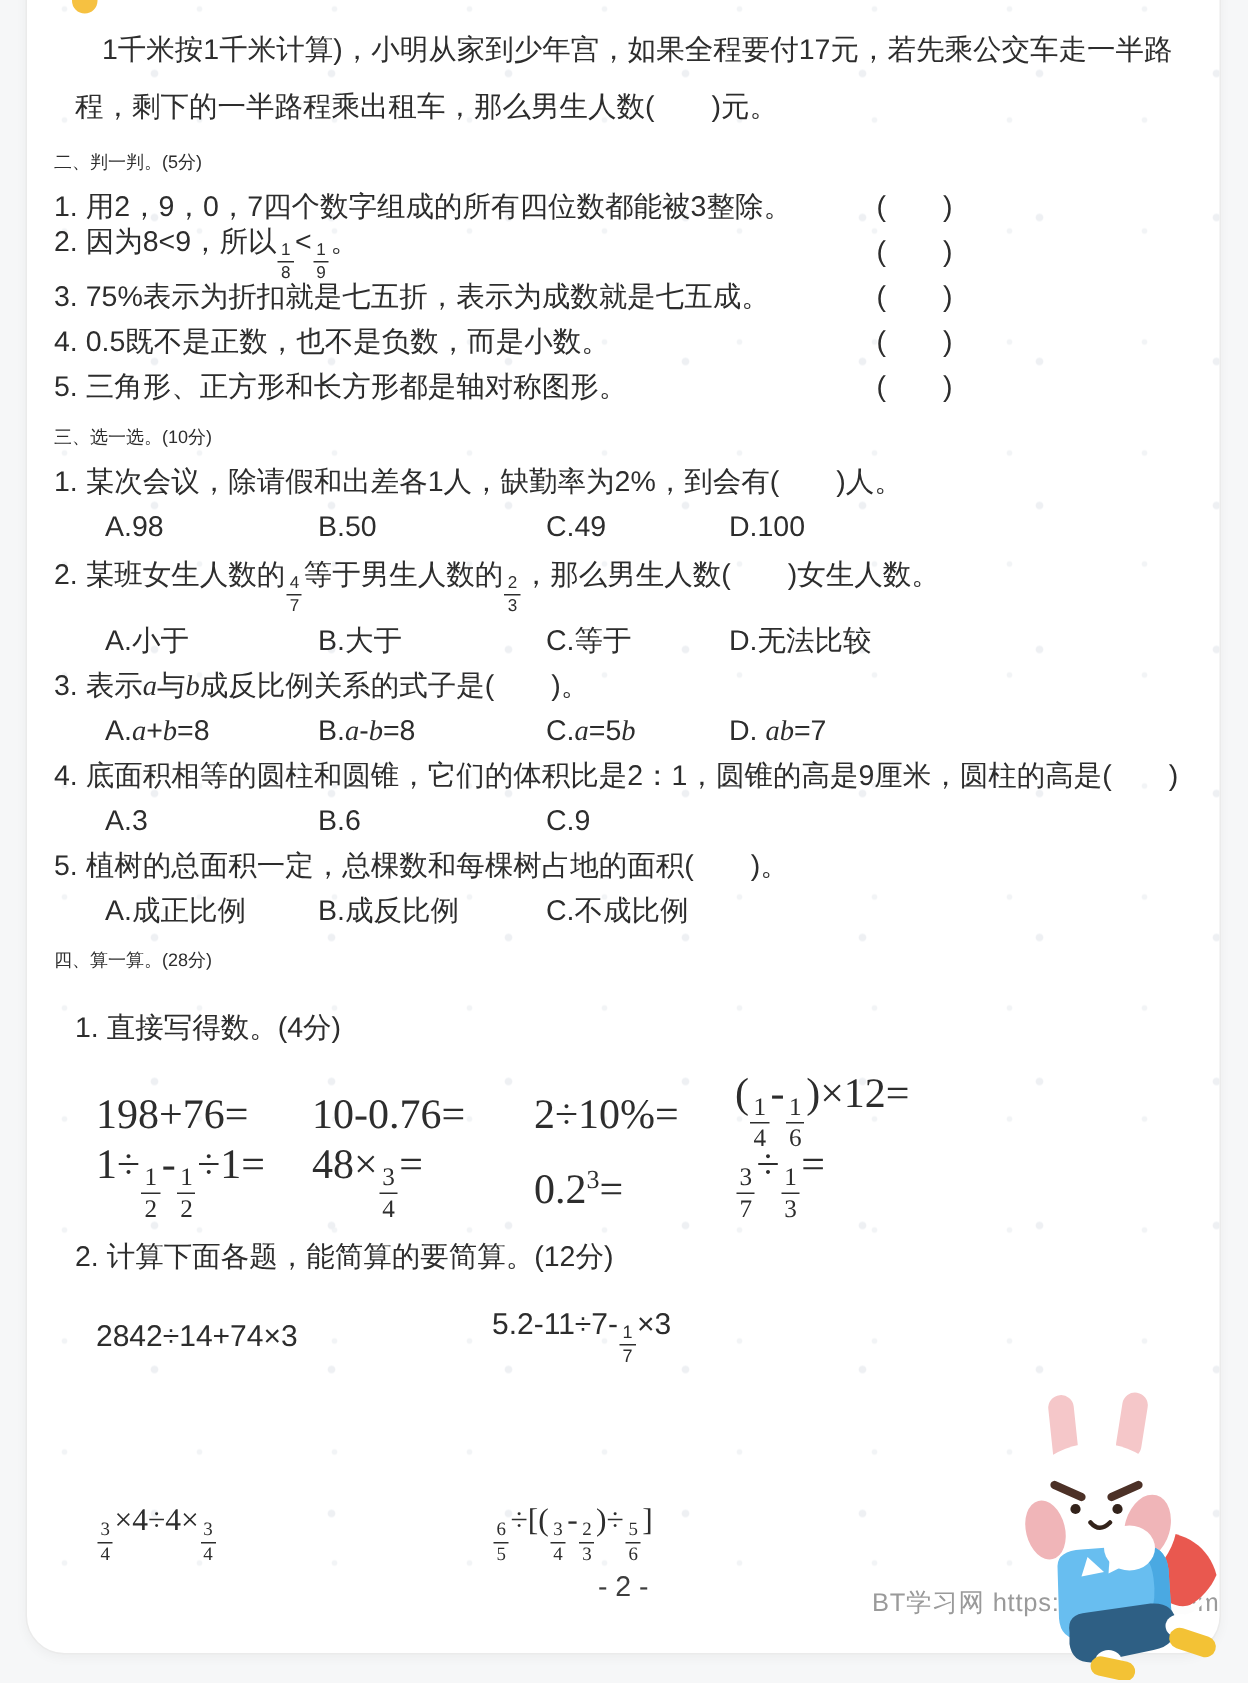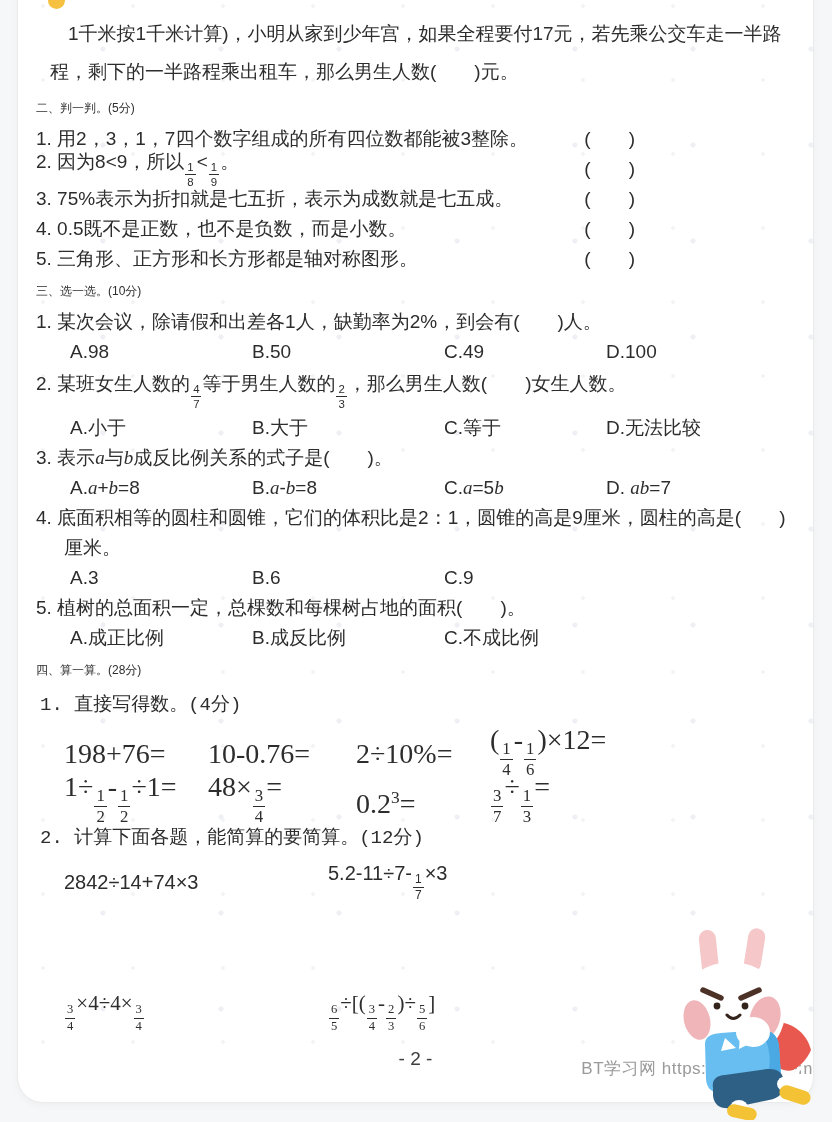--- a/index.html
+++ b/index.html
@@ -28,22 +28,22 @@
   .indent-lg{padding-left:32px;}
   .indent-sm{padding-left:14px;}
   .line2{padding-left:28px;}
   .intro p{line-height:38px;}
   .section-title{margin:2px 0 0 0;font-size:12px;font-weight:normal;line-height:31px;}
   .judge-row{display:flex;justify-content:space-between;align-items:center;
     padding-right:160px;line-height:30px;height:30px;}
   .stem{margin:0;line-height:30px;}
   .stem.tall{line-height:34px;}
   .options{display:grid;grid-template-columns:142px 152px 122px auto;
-    margin-left:34px;line-height:30px;gap:40px;}
-  .sub-title{margin:4px;line-height:31px;font-family:Liberation Mono, monospace;}
+    margin-left:34px;line-height:30px;}
+  .sub-title{margin:14px;line-height:31px;}
   .calc-grid{display:grid;grid-template-columns:144px 148px 134px auto;
     margin-left:28px;align-items:center;height:47px;font-size:28px;font-family:Liberation Serif, serif;}
   .calc-grid2{display:grid;grid-template-columns:264px auto;
     margin-left:28px;align-items:center;height:46px;font-size:20px;}
   .serif-row{font-family:"Liberation Serif","DejaVu Serif",serif;font-size:21px;}
   .workspace{height:84px;}
   .frac{display:inline-flex;flex-direction:column;align-items:center;
     vertical-align:-0.5em;line-height:1.08;font-size:0.6em;margin:0 1px;position:relative;top:-0.25em;}
   .frac .fnum{padding:0 2px 1px;border-bottom:1.5px solid currentColor;}
   .frac .fden{padding:1px 2px 0;}
@@ -62,21 +62,21 @@
 <div class="paper">
   <div class="content">
 
     <div class="intro">
       <p class="line indent-lg">1千米按1千米计算)，小明从家到少年宫，如果全程要付17元，若先乘公交车走一半路</p>
       <p class="line indent-sm">程，剩下的一半路程乘出租车，那么男生人数(　　)元。</p>
     </div>
 
     <h2 class="section-title">二、判一判。(5分)</h2>
     <div class="judge-row">
-      <span class="q-text">1. 用2，3，1，7四个数字组成的所有四位数都能被3整除。</span>
+      <span class="q-text">1. 用2，9，0，7四个数字组成的所有四位数都能被3整除。</span>
       <span class="blank">(　　)</span>
     </div>
     <div class="judge-row">
       <span class="q-text">2. 因为8&lt;9，所以<span class="frac">
             <span class="fnum">1</span>
             <span class="fden">8</span>
           </span>&lt;<span class="frac">
             <span class="fnum">1</span>
             <span class="fden">9</span>
           </span>。</span>
@@ -121,21 +121,20 @@
 
     <p class="stem">3. 表示<i>a</i>与<i>b</i>成反比例关系的式子是(　　)。</p>
     <div class="options">
       <span>A.<i>a</i>+<i>b</i>=8</span>
       <span>B.<i>a</i>-<i>b</i>=8</span>
       <span>C.<i>a</i>=5<i>b</i></span>
       <span>D. <i>ab</i>=7</span>
     </div>
 
     <p class="stem">4. 底面积相等的圆柱和圆锥，它们的体积比是2：1，圆锥的高是9厘米，圆柱的高是(　　)</p>
-    <p class="stem line2">厘米。</p>
     <div class="options">
       <span>A.3</span>
       <span>B.6</span>
       <span>C.9</span>
     </div>
 
     <p class="stem">5. 植树的总面积一定，总棵数和每棵树占地的面积(　　)。</p>
     <div class="options">
       <span>A.成正比例</span>
       <span>B.成反比例</span>

